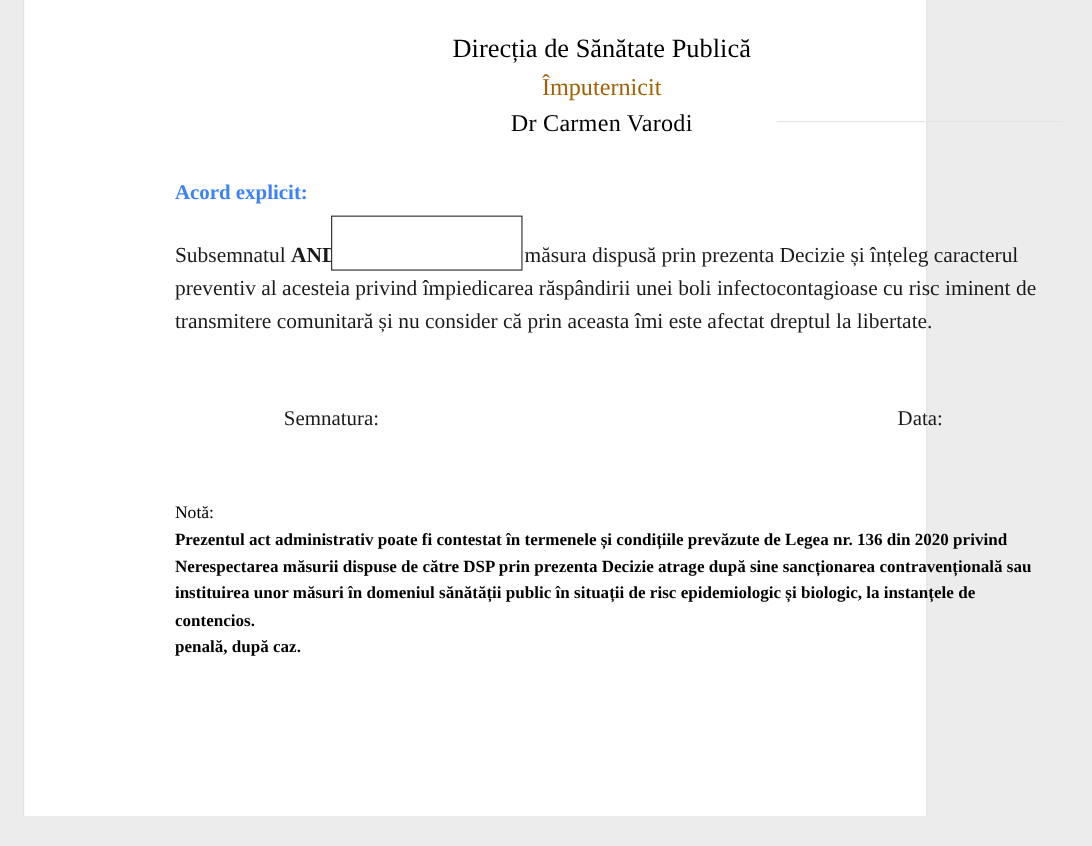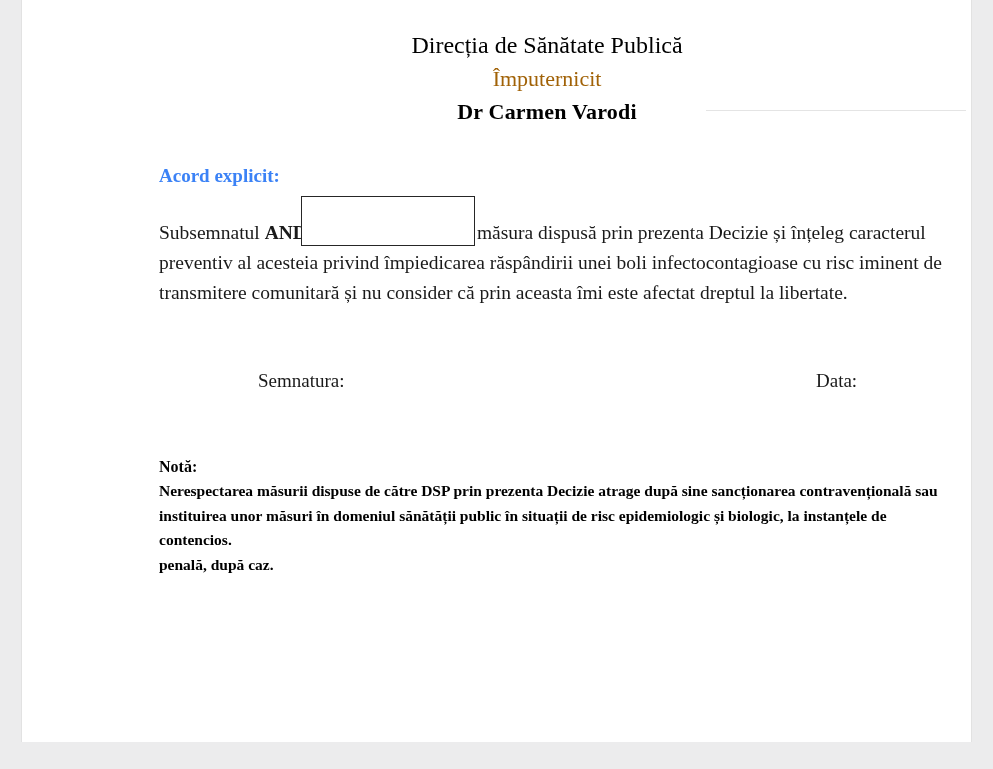--- a/index.html
+++ b/index.html
@@ -10,21 +10,21 @@
     width: 993px;
     height: 769px;
     background: #ececed;
     font-family: "Liberation Serif", serif;
     overflow: hidden;
   }
   .page {
     position: absolute;
     left: 22px;
     top: 0;
-    width: 949px;
+    width: 820px;
     height: 742px;
     background: #ffffff;
     box-shadow: 0 0 0 1px #e2e2e2;
   }
   .doc-inner {
     position: absolute;
     left: 114px;
     top: 0;
     width: 822px;
     height: 742px;
@@ -39,21 +39,21 @@
     color: #000;
   }
   .title-line2 {
     font-size: 22px;
     line-height: 34px;
     color: #a16207;
   }
   .title-line3 {
     font-size: 22px;
     line-height: 32px;
-    font-weight: bold;
+    font-weight: normal;
     color: #000;
     letter-spacing: 0.2px;
   }
   .faint-rule {
     position: absolute;
     left: 570px;
     top: 110px;
     width: 260px;
     height: 1px;
     background: #e4e4e4;
@@ -108,21 +108,21 @@
     margin-left: 40px;
   }
   .note-block {
     position: absolute;
     left: 23px;
     top: 455px;
     width: 800px;
   }
   .note-title {
     font-size: 16px;
-    font-weight: bold;
+    font-weight: normal;
     color: #000;
     line-height: 24px;
   }
   .note-line {
     font-size: 15.5px;
     font-weight: bold;
     color: #000;
     line-height: 24.5px;
   }
   .bottom-strip {
@@ -156,20 +156,21 @@
 
     <div class="redaction-box"></div>
 
     <div class="sign-row">
       <div class="sign-label">Semnatura:</div>
       <div class="date-label">Data:</div>
     </div>
 
     <div class="note-block">
       <div class="note-title">Notă:</div>
+      <div class="note-line">Prezentul act administrativ poate fi contestat în termenele și condițiile prevăzute de Legea nr. 136 din 2020 privind</div>
       <div class="note-line">Nerespectarea măsurii dispuse de către DSP prin prezenta Decizie atrage după sine sancționarea contravențională sau</div>
       <div class="note-line">instituirea unor măsuri în domeniul sănătății public în situații de risc epidemiologic și biologic, la instanțele de contencios.</div>
       <div class="note-line">penală, după caz.</div>
     </div>
 
   </div>
 </div>
 
 <div class="bottom-strip"></div>
 

